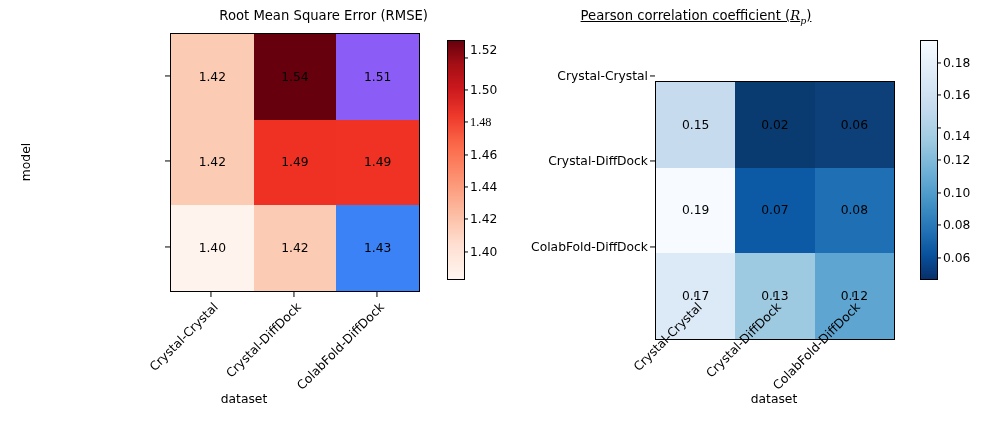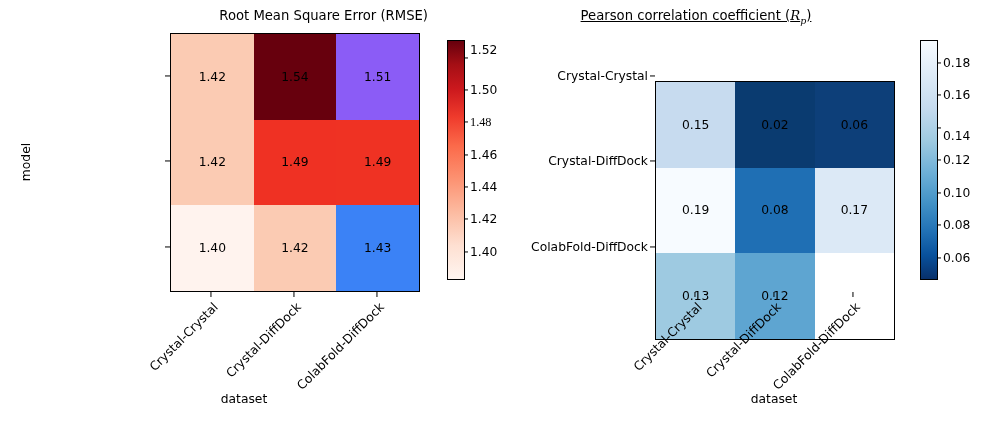--- a/index.html
+++ b/index.html
@@ -243,20 +243,21 @@
     <div class="ytick-mark" style="left: 650px; top: 76px;"></div>
     <div class="ytick-mark" style="left: 650px; top: 161px;"></div>
     <div class="ytick-mark" style="left: 650px; top: 247px;"></div>
 
     <div class="axes axes-right">
       <div class="grid">
         <div class="cell" style="background:#c7dbef">0.15</div>
         <div class="cell" style="background:#0a3b70">0.02</div>
         <div class="cell" style="background:#0d3f79">0.06</div>
         <div class="cell" style="background:#f7fbff">0.19</div>
+        <div class="cell" style="background:#0c5aa6">0.07</div>
         <div class="cell" style="background:#1f6fb4">0.08</div>
         <div class="cell" style="background:#dce9f6">0.17</div>
         <div class="cell" style="background:#9ecae1">0.13</div>
         <div class="cell" style="background:#5ea5d1">0.12</div>
       </div>
     </div>
 
     <div class="xtick-mark" style="left: 695px; top: 292px;"></div>
     <div class="xtick-mark" style="left: 774px; top: 292px;"></div>
     <div class="xtick-mark" style="left: 853px; top: 292px;"></div>

